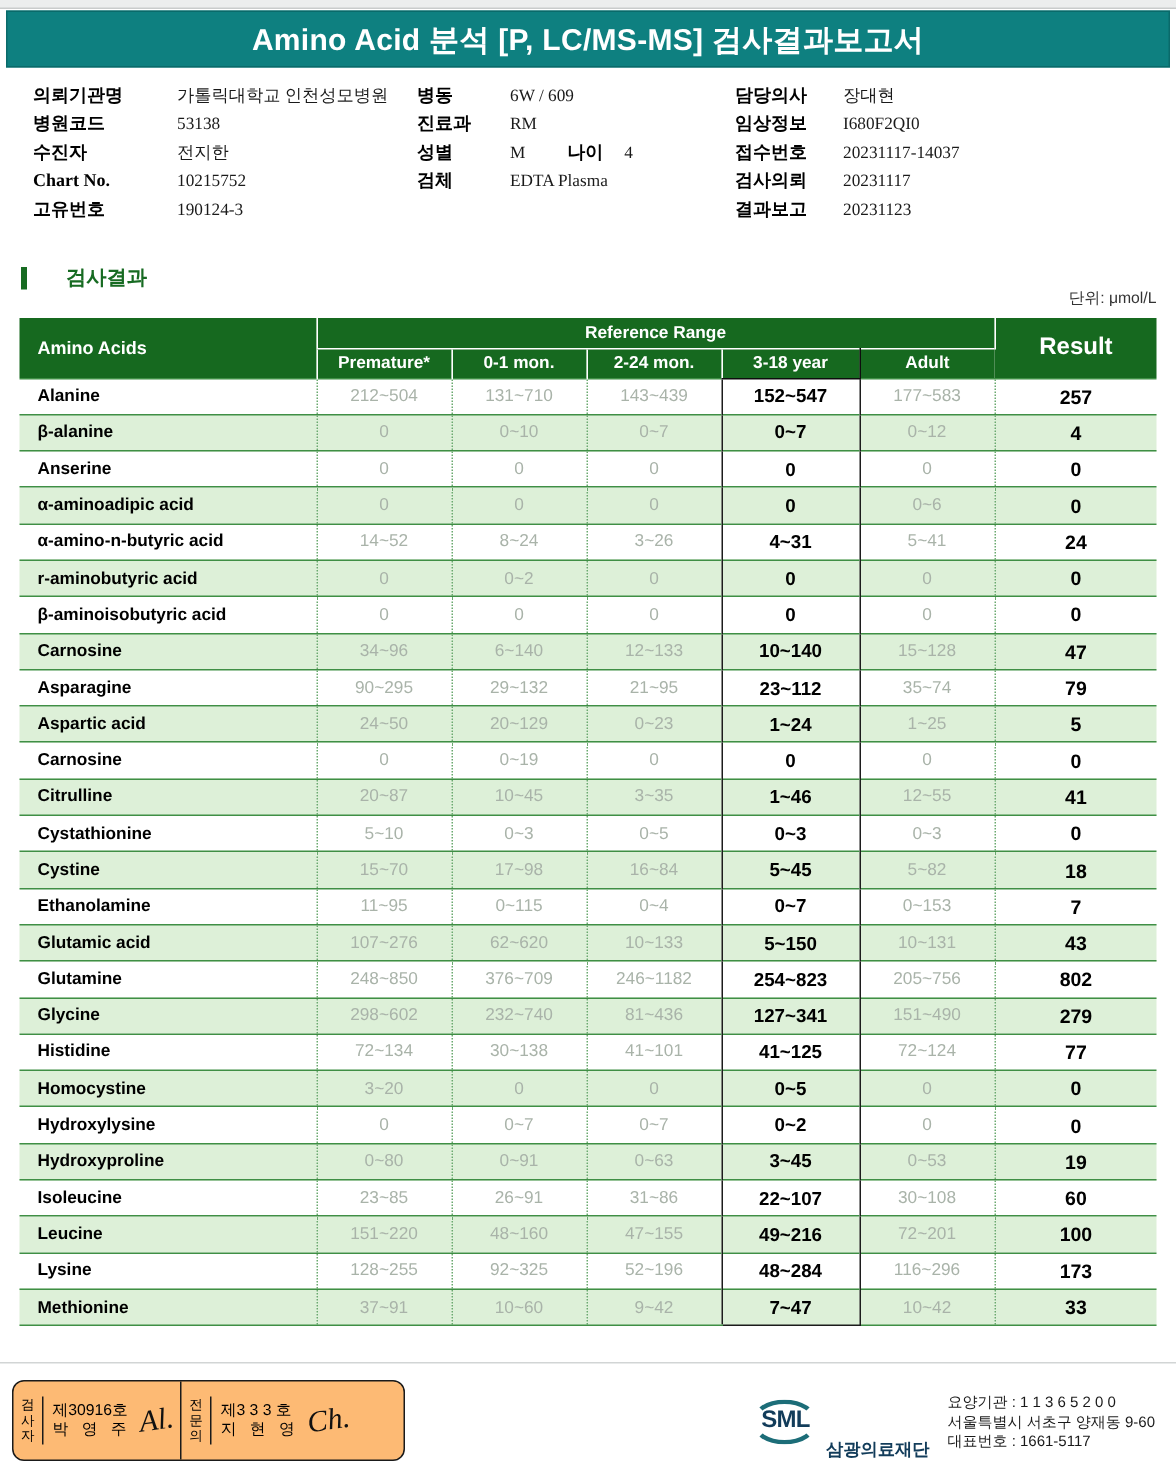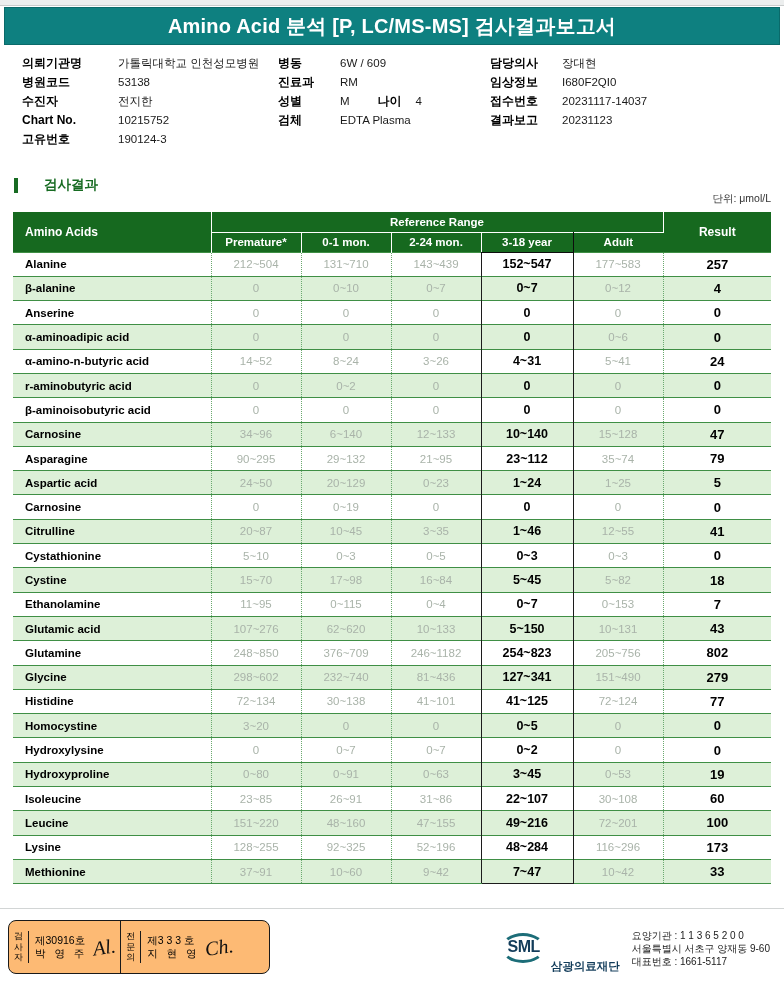--- a/index.html
+++ b/index.html
@@ -35,21 +35,21 @@
     color: #ffffff;
     font-size: 20px;
     font-weight: bold;
     letter-spacing: 0.2px;
     white-space: nowrap;
   }
 
   
   .info-block {
     position: absolute; top: 54px; left: 0;
-    width: 660px; height: 98px;
+    width: 660px; height: 98px; font-family: Liberation Serif, serif;
   }
   .info-col { position: absolute; top: 0; }
   .info-col.c1 { left: 22px;  width: 250px; }
   .info-col.c2 { left: 278px; width: 200px; }
   .info-col.c3 { left: 490px; width: 290px; }
 
   .info-row {
     display: flex;
     align-items: baseline;
     height: 19px;
@@ -124,21 +124,21 @@
     font-size: 12px;
     vertical-align: middle;
   }
   thead th.refrange-th {
     border-left: 1px solid #ffffff;
     border-right: 1px solid #ffffff;
     height: 20px;
   }
   thead th.result-th {
     vertical-align: middle;
-    font-size: 12px;
+    font-size: 16px;
   }
   thead tr.sub th {
     height: 20px;
     border-top: 1px solid #ffffff;
     border-left: 1px solid #ffffff;
   }
   thead tr.sub th:first-child { border-left: 1px solid #ffffff; }
 
   tbody td {
     height: 24.3px;
@@ -334,20 +334,24 @@
         <span class="lbl">담당의사</span>
         <span class="val">장대현</span>
       </div>
       <div class="info-row">
         <span class="lbl">임상정보</span>
         <span class="val">I680F2QI0</span>
       </div>
       <div class="info-row">
         <span class="lbl">접수번호</span>
         <span class="val">20231117-14037</span>
+      </div>
+      <div class="info-row">
+        <span class="lbl">검사의뢰</span>
+        <span class="val">20231117</span>
       </div>
       <div class="info-row">
         <span class="lbl">결과보고</span>
         <span class="val">20231123</span>
       </div>
     </div>
 
   </div>
 
   <div class="section-head">

